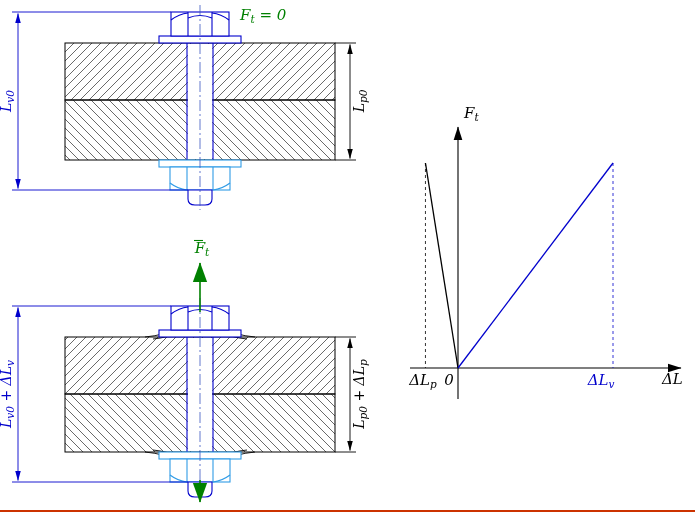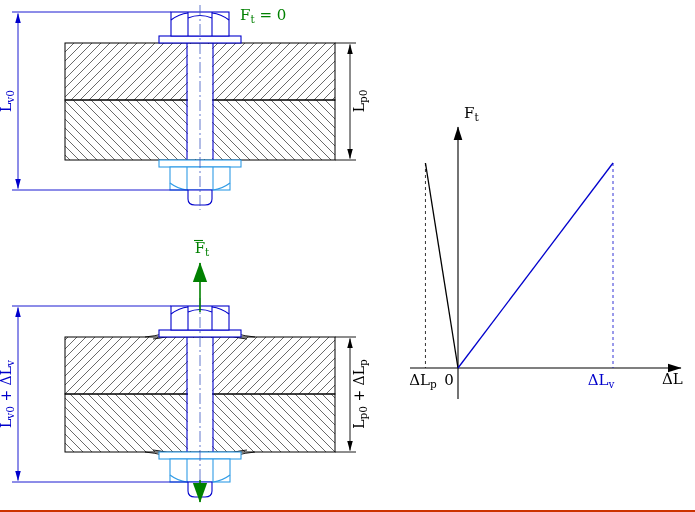--- a/index.html
+++ b/index.html
@@ -2,20 +2,21 @@
 <html><head>
 <meta charset="utf-8">
 <style>
   html,body{margin:0;padding:0;background:#fff;}
   .canvas{
     position:relative;
     width:695px;height:512px;
     background:#ffffff;
     overflow:hidden;
     font-family:"DejaVu Serif", serif;
+    font-style:italic;
   }
   svg{display:block;}
   svg text{font-family:"DejaVu Serif", serif;}
   .sub{font-size:10.5px;}
   .lbl{font-size:14px;}
   .lbl-lg{font-size:15px;}
   .bottom-line{
     position:absolute;left:0;right:0;bottom:0;height:2px;
     background:#cc3300;
   }

